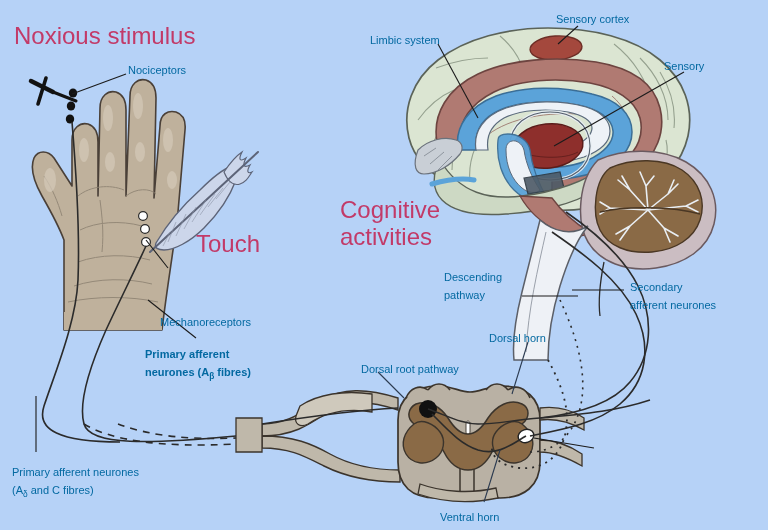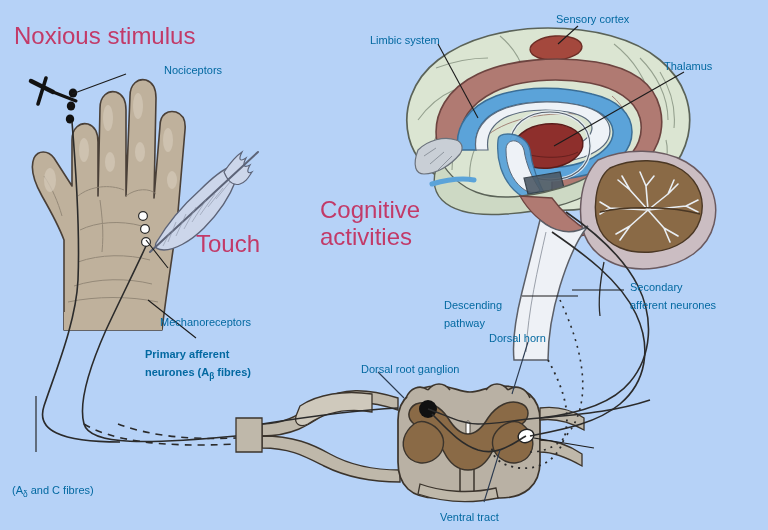--- a/index.html
+++ b/index.html
@@ -277,55 +277,55 @@
       <path d="M528 342 L512 394" stroke="#2b3a50"></path>
       <path d="M484 502 L500 450" stroke="#2b3a50"></path>
       <path d="M594 448 L534 438"></path>
     </g>
   </svg>
 
   <div class="hdr" style="left:14px;top:22px;">Noxious stimulus</div>
 
   <div class="hdr" style="left:196px;top:230px;">Touch</div>
 
-  <div class="hdr two" style="left:320px;top:196px;width:130px;">
+  <div class="hdr two" style="left:340px;top:196px;width:130px;">
     <span>Cognitive</span><br>
     <span>activities</span>
   </div>
 
-  <div class="lbl" style="left:128px;top:61px;margin-left:36px;">Nociceptors</div>
+  <div class="lbl" style="left:128px;top:61px;">Nociceptors</div>
 
   <div class="lbl" style="left:160px;top:274px;margin-top:39px;">Mechanoreceptors</div>
 
   <div class="lbl two" style="left:145px;top:345px;width:170px;font-weight:bold;">
     <span>Primary afferent</span><br>
     <span>neurones (A</span><sub>β</sub><span> fibres)</span>
   </div>
 
   <div class="lbl two" style="left:12px;top:463px;width:250px;">
-    <br>
+    <span>Primary afferent neurones</span><br>
     <span>(A</span><sub>δ</sub><span> and C fibres)</span>
   </div>
 
   <div class="lbl" style="left:370px;top:31px;text-align:center;">Limbic system</div>
 
   <div class="lbl" style="left:556px;top:10px;">Sensory cortex</div>
 
-  <div class="lbl" style="left:664px;top:57px;">Thalamus</div>
-
-  <div class="lbl two" style="left:444px;top:268px;width:110px;margin-top:28px;">
+  <div class="lbl" style="left:664px;top:57px;">Sensory</div>
+
+  <div class="lbl two" style="left:444px;top:268px;width:110px;">
     <span>Descending</span><br>
     <span>pathway</span>
   </div>
 
   <div class="lbl two" style="left:630px;top:278px;width:140px;">
     <span>Secondary</span><br>
     <span>afferent neurones</span>
   </div>
 
-  <div class="lbl" style="left:361px;top:360px;">Dorsal root ganglion</div>
+  <div class="lbl" style="left:361px;top:360px;">Dorsal root pathway</div>
 
   <div class="lbl" style="left:489px;top:329px;">Dorsal horn</div>
 
-  <div class="lbl" style="left:440px;top:508px;">Ventral tract</div>
+  <div class="lbl" style="left:440px;top:508px;">Ventral horn</div>
 
 
 </div>
 
 </body></html>

